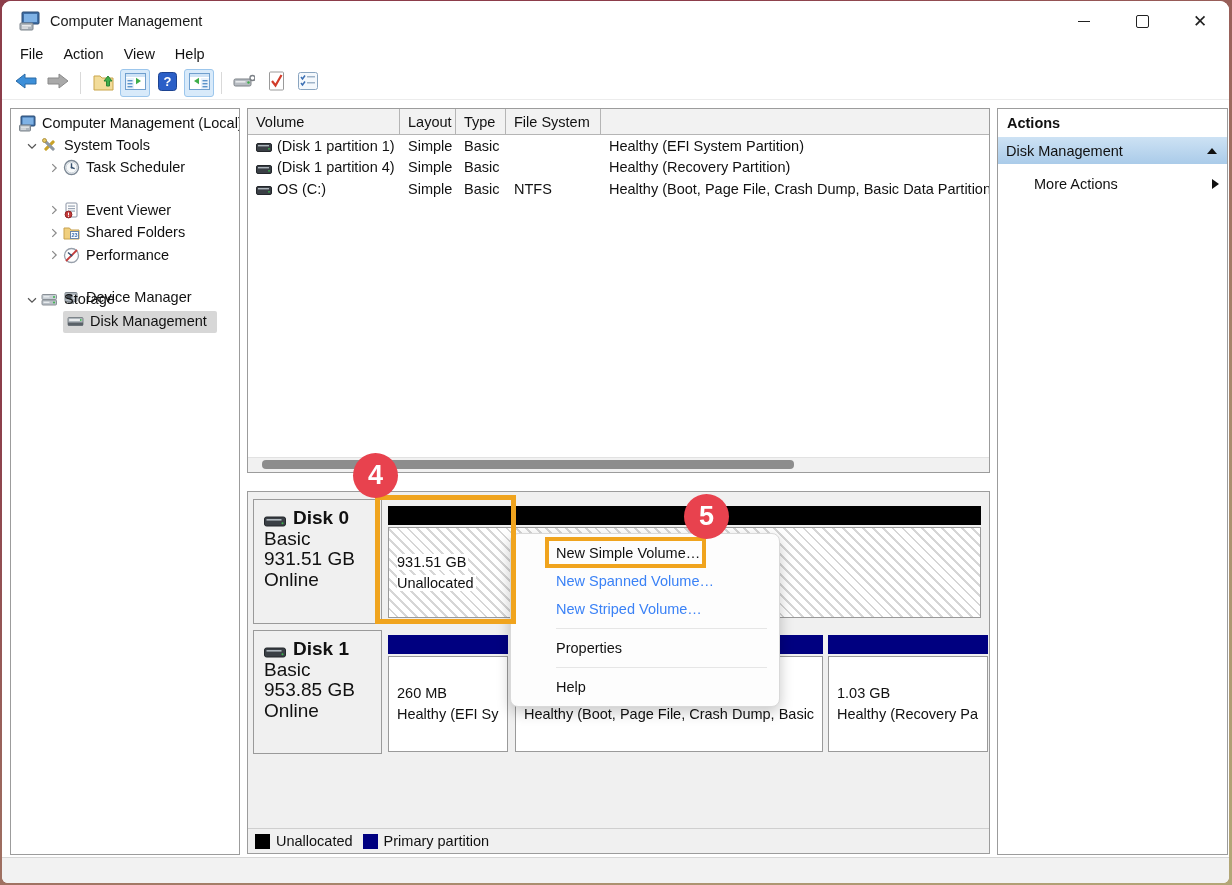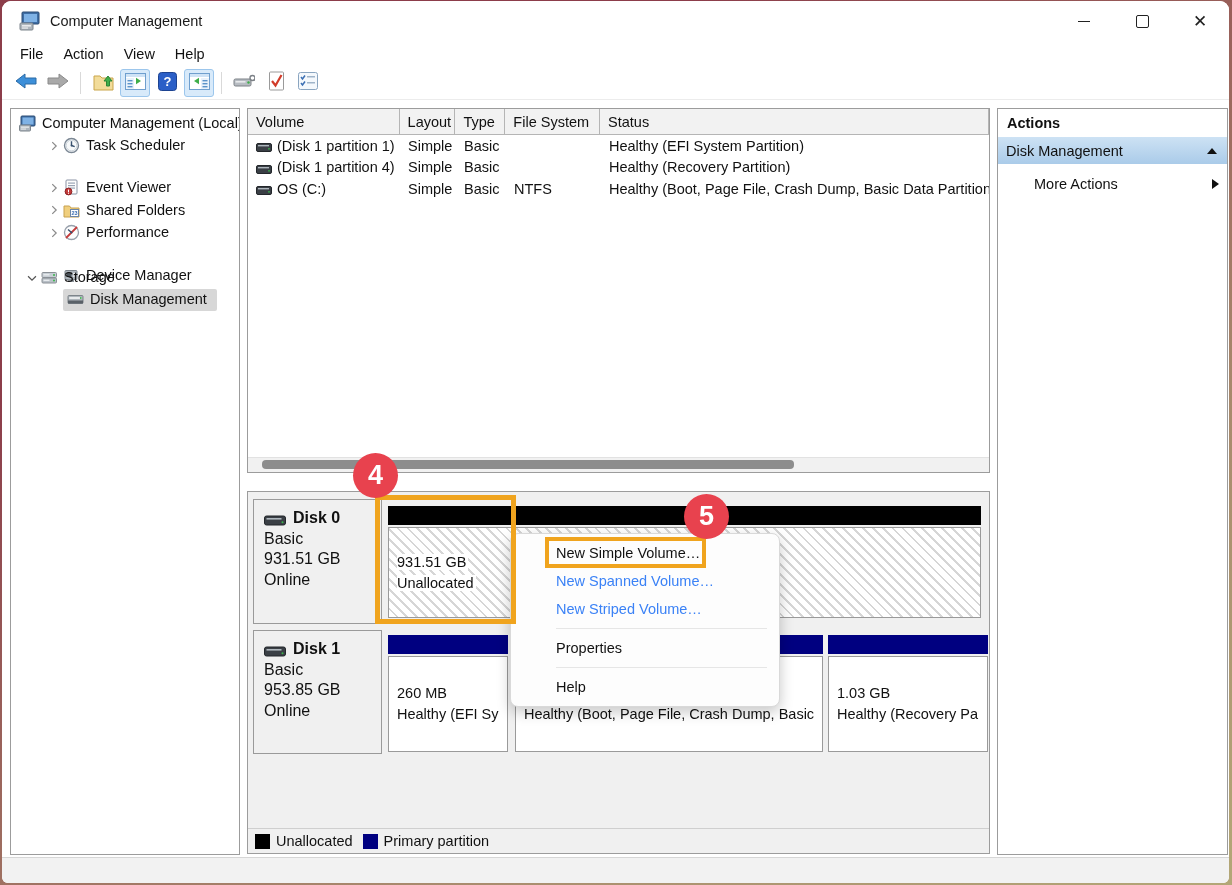--- a/index.html
+++ b/index.html
@@ -41,21 +41,21 @@
   
   .vl-header{display:flex;height:25px;background:#f2f2f2;border-bottom:1px solid #b5b5b5;font-size:14.5px;color:#111;}
   .vl-hcell{display:flex;align-items:center;padding-left:8px;border-right:1px solid #b5b5b5;box-sizing:border-box;}
   .vl-row{display:flex;height:21.5px;align-items:center;font-size:14.5px;color:#111;}
   .vl-cell{padding-left:8px;box-sizing:border-box;white-space:nowrap;overflow:hidden;flex:0 0 auto;display:flex;align-items:center;}
   .vl-ico{width:16px;height:11px;margin-right:5px;flex:0 0 auto;}
   .hscroll{position:absolute;left:0;right:0;bottom:0;height:14px;background:#f1f1f1;border-top:1px solid #e2e2e2;}
   .hthumb{position:absolute;left:14px;top:2px;width:532px;height:9px;background:#8d8d8d;border-radius:4px;}
   
   .disk-row{position:absolute;left:5px;right:5px;}
-  .disk-label{position:absolute;left:0;top:0;width:129px;height:100%;background:#f0f0f0;border:1px solid #9a9a9a;box-sizing:border-box;padding:8px 0 0 10px;font-size:16px;color:#111;line-height:20.5px;}
+  .disk-label{position:absolute;left:0;top:0;width:129px;height:100%;background:#f0f0f0;border:1px solid #9a9a9a;box-sizing:border-box;padding:8px 0 0 10px;font-size:19px;color:#111;line-height:20.5px;}
   .disk-title{font-weight:bold;display:flex;align-items:center;gap:7px;}
   .disk-ico{width:22px;height:13px;}
   .part{position:absolute;top:0;height:100%;}
   .part-bar{position:absolute;left:0;right:0;height:19px;}
   .part-body{position:absolute;left:0;right:0;background:#fff;border:1px solid #9a9a9a;box-sizing:border-box;
     display:flex;flex-direction:column;justify-content:center;padding:0 8px;font-size:14.5px;color:#111;line-height:21px;}
   .part-body.hatched{background:repeating-linear-gradient(45deg,#ffffff 0px,#ffffff 5px,#d6d6d6 5px,#d6d6d6 7px);}
   .part-body .ln{white-space:nowrap;overflow:hidden;min-height:21px;}
   .part-body.hatched .ln span{background:#fff;padding:0 2px 0 0;}
   .legend{position:absolute;left:0;right:0;bottom:0;height:24px;background:#f0f0f0;border-top:1px solid #cfcfcf;display:flex;align-items:center;padding-left:7px;font-size:14.5px;color:#111;}
@@ -196,20 +196,35 @@
           <span class="tree-ico"><svg width="17" height="17" viewBox="0 0 17 17">
               <rect x="2" y="1" width="14" height="10" rx="1" fill="#3f6ea5" stroke="#2c4d74"></rect>
               <rect x="3.5" y="2.5" width="11" height="7" fill="#7fb2e5"></rect>
               <rect x="0.5" y="10" width="11" height="6" rx="1" fill="#aeb6bd" stroke="#7d858c"></rect>
               <rect x="2" y="11.5" width="8" height="1.3" fill="#e8eaec"></rect>
               <rect x="2" y="13.5" width="5" height="1.1" fill="#e8eaec"></rect>
             </svg></span>
           <span class="tree-label">Computer Management (Local)</span>
         </span>
       </div>
+      <div class="tree-row" style="padding-left: 12px;">
+        <span class="tree-chevron">
+          <svg width="14" height="14" viewBox="0 0 16 16">
+            <path d="M3.5 6 L8 10.5 L12.5 6" stroke="#555" stroke-width="1.4" fill="none"></path>
+          </svg>
+        </span>
+        <span style="display: flex; align-items: center;">
+          <span class="tree-ico"><svg width="17" height="17" viewBox="0 0 17 17">
+              <rect x="2" y="7" width="13" height="3" rx="1" fill="#c9a227" transform="rotate(-45 8.5 8.5)"></rect>
+              <rect x="2" y="7" width="13" height="3" rx="1" fill="#8f98a1" transform="rotate(45 8.5 8.5)"></rect>
+              <circle cx="3.5" cy="3.5" r="2" fill="#e3c766" stroke="#a2832a" stroke-width="0.8"></circle>
+            </svg></span>
+          <span class="tree-label">System Tools</span>
+        </span>
+      </div>
       <div class="tree-row" style="padding-left: 34px;">
         <span class="tree-chevron">
           <svg width="14" height="14" viewBox="0 0 16 16">
             <path d="M6 3.5 L10.5 8 L6 12.5" stroke="#8a8a8a" stroke-width="1.4" fill="none"></path>
           </svg>
         </span>
         <span style="display: flex; align-items: center;">
           <span class="tree-ico"><svg width="17" height="17" viewBox="0 0 17 17">
               <circle cx="8.5" cy="8.5" r="7" fill="#f7f9fa" stroke="#7b8794" stroke-width="1.4"></circle>
               <circle cx="8.5" cy="8.5" r="5.4" fill="none" stroke="#bcc6cf" stroke-width="0.8"></circle>
@@ -313,21 +328,20 @@
         </span>
       </div>
     </div>
 
   <div class="pane" id="volume-pane">
     <div class="vl-header" id="vl-header">
         <div class="vl-hcell" style="width: 152px;">Volume</div>
         <div class="vl-hcell" style="width: 56px;">Layout</div>
         <div class="vl-hcell" style="width: 50px;">Type</div>
         <div class="vl-hcell" style="width: 95px;">File System</div>
-        <div class="vl-hcell" style="width: 390px;">Status</div>
       </div>
     <div id="vl-rows">
         <div class="vl-row">
           <div class="vl-cell" style="width: 152px;">
             <span class="vl-ico"><svg width="16" height="11" viewBox="0 0 16 11">
                 <rect x="0.5" y="1.5" width="15" height="8" rx="1.5" fill="#3a3f45" stroke="#23272b"></rect>
                 <rect x="2" y="3" width="11" height="1.4" fill="#aeb6bd"></rect>
                 <circle cx="13" cy="6.8" r="0.9" fill="#39b54a"></circle>
               </svg></span>
             <span style="white-space: nowrap;">(Disk 1 partition 1)</span>

